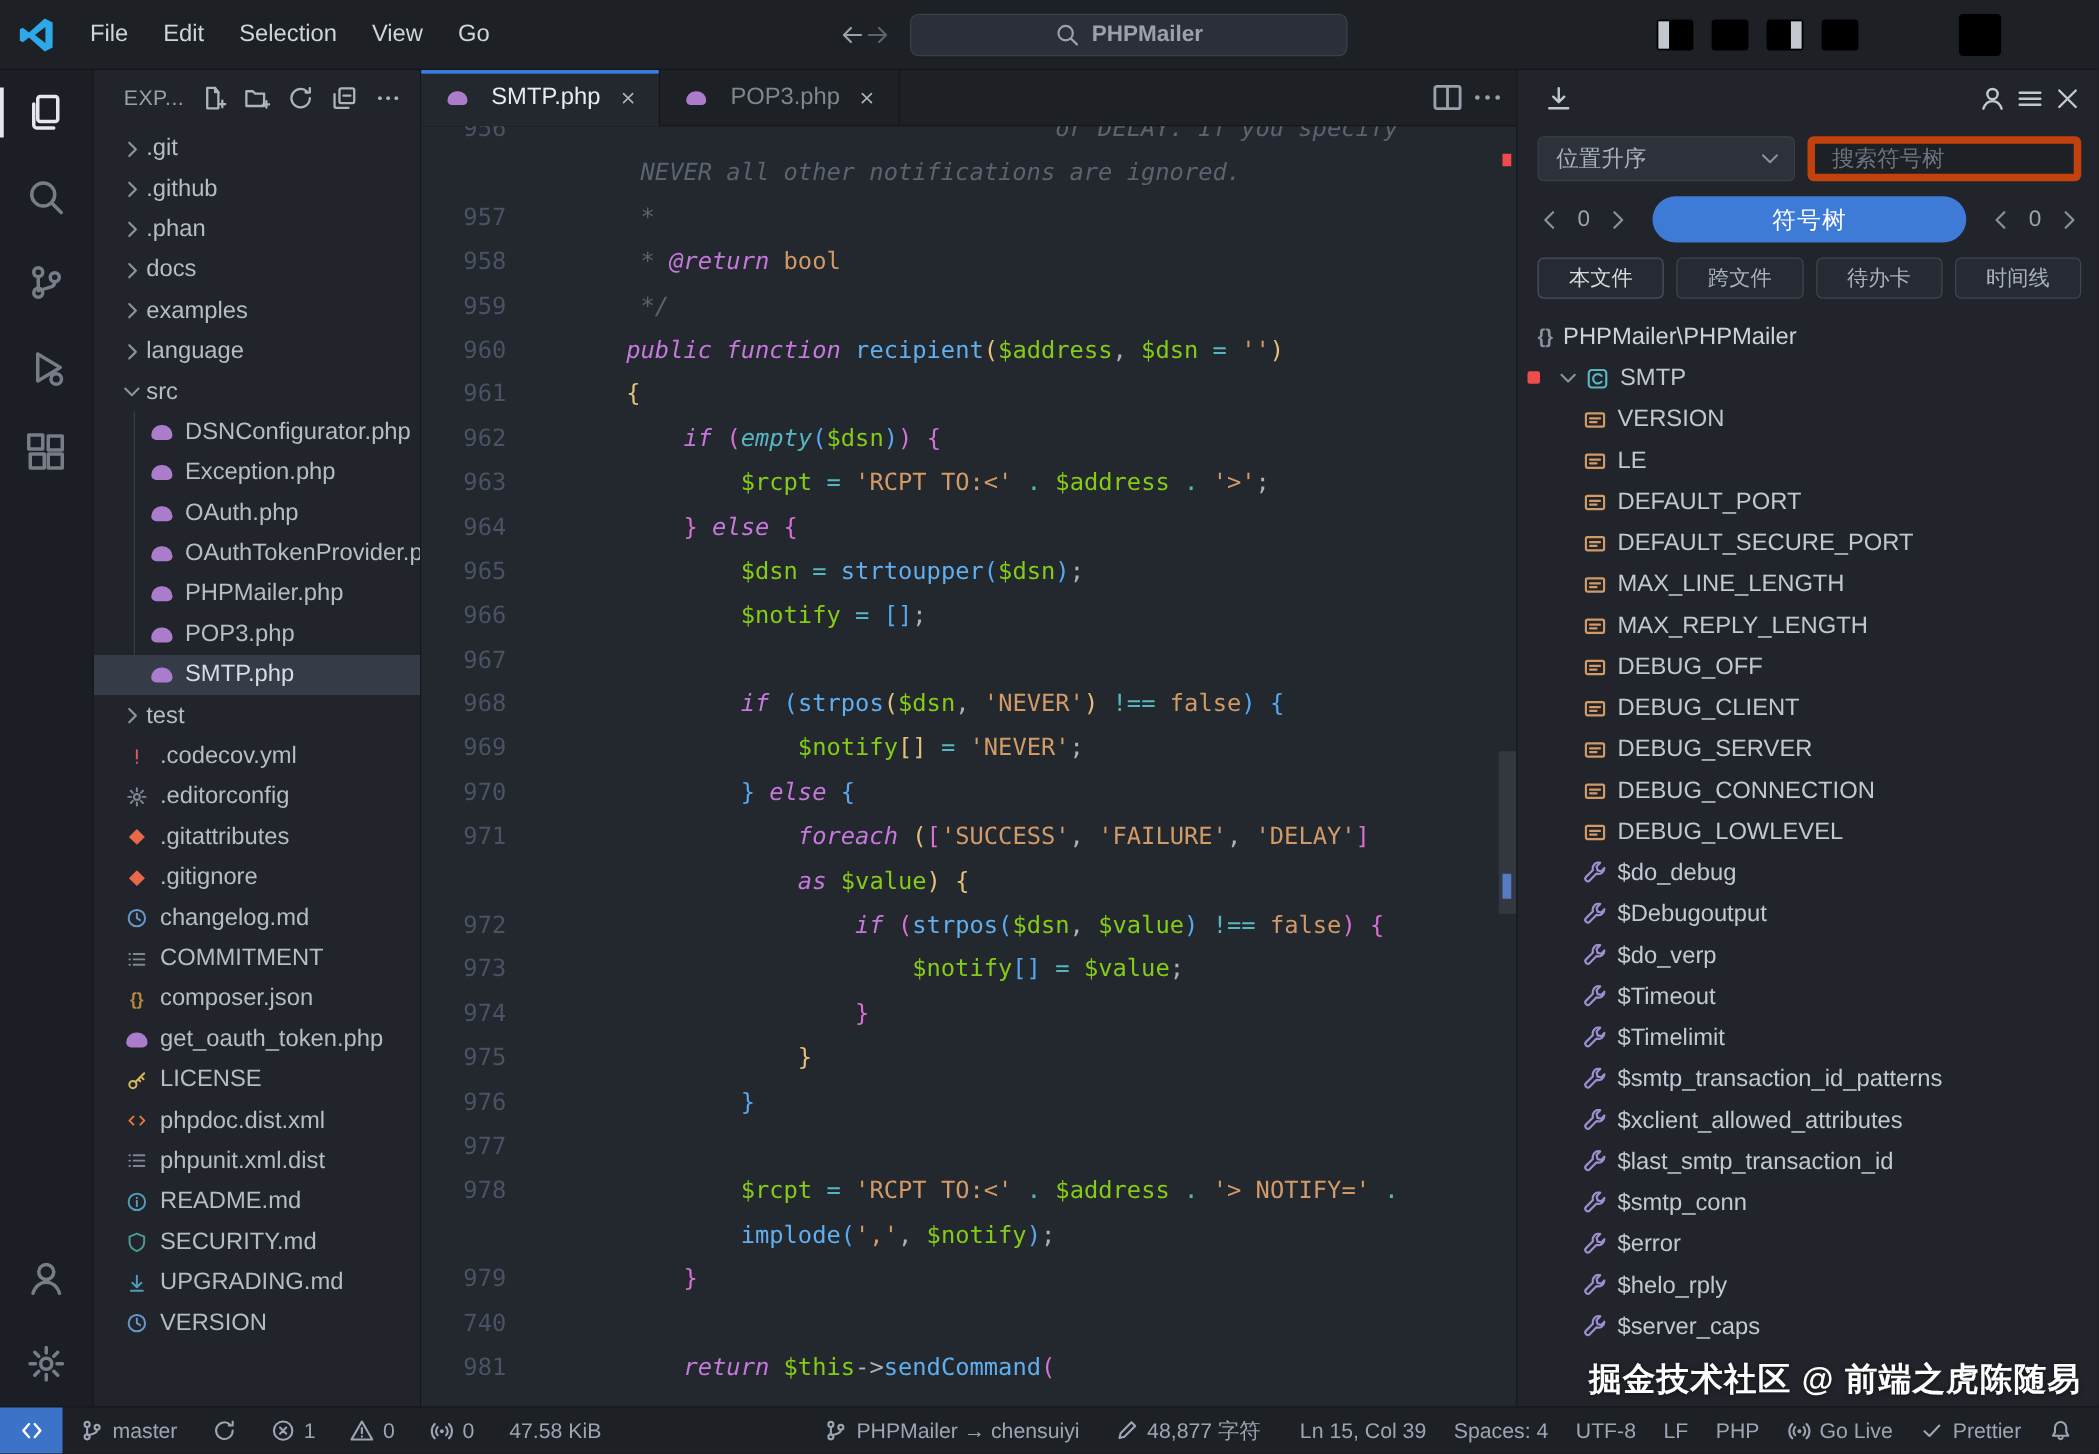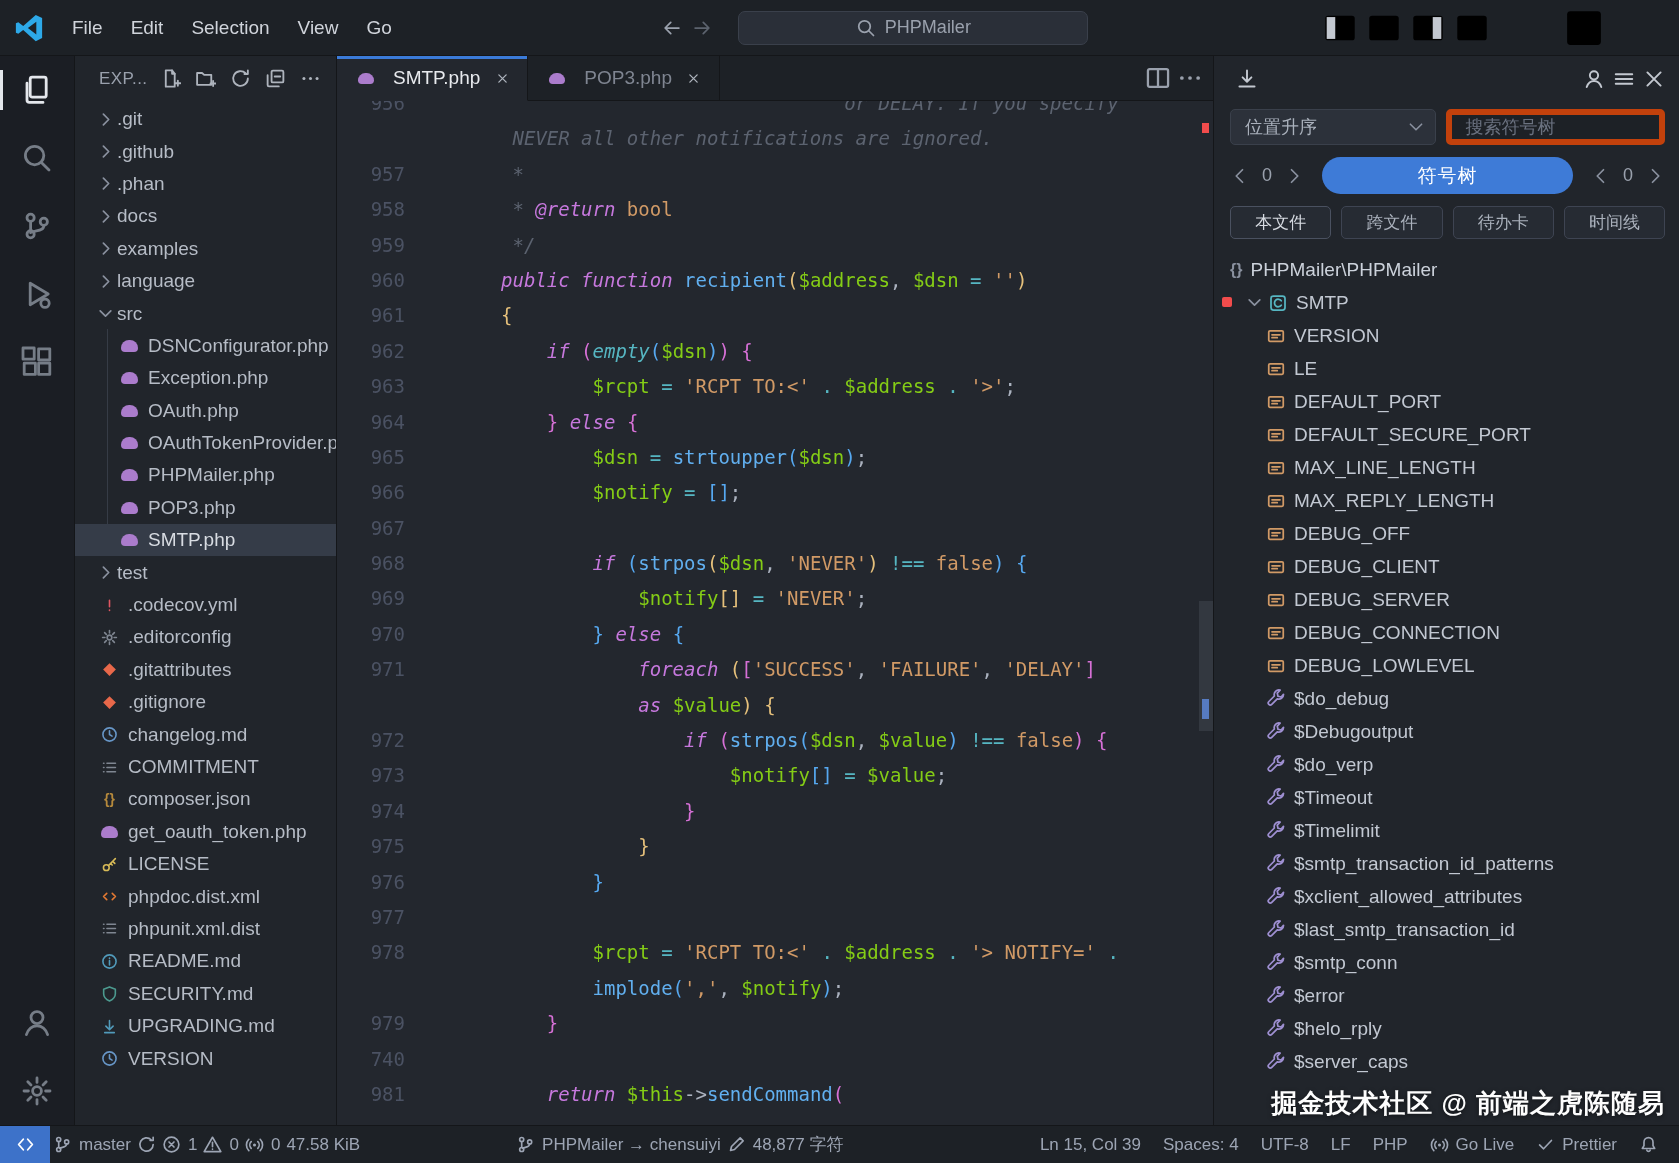--- a/index.html
+++ b/index.html
@@ -8,21 +8,21 @@
     font-family:"Liberation Sans",sans-serif;color:#abb2bf;overflow:hidden;position:relative;}
 
   
   .titlebar{height:56px;background:#1d2126;display:flex;border-bottom:1px solid #141619;flex:none;}
   .tb-left{display:flex;align-items:center;gap:4px;padding-left:14px;}
   .logo{width:30px;height:30px;display:inline-flex;margin-right:10px;}
   .logo svg{width:100%;height:100%;}
   .menus{display:flex;align-items:center;}
   .menu-item{padding:6px 14px;font-size:19px;color:#d0d4db;border-radius:6px;cursor:default;}
   .menu-more{padding:2px 10px;color:#d0d4db;}
-  .tb-center{flex:1;display:flex;align-items:center;justify-content:center;gap:10px;}
+  .tb-center{flex:1;display:flex;align-items:center;justify-content:center;font-weight:bold;}
   .nav-btn{width:30px;height:30px;display:inline-flex;align-items:center;justify-content:center;color:#9aa1ad;}
   .nav-btn.dim{color:#5c636e;}
   .search-pill{width:350px;height:34px;margin-left:16px;background:#2a2f38;border:1px solid #3a404b;border-radius:7px;
     display:flex;align-items:center;justify-content:center;gap:9px;color:#9aa1ad;font-size:18px;}
   .tb-right{display:flex;align-items:center;gap:6px;padding-right:8px;}
   .tb-ic{width:38px;height:38px;display:inline-flex;align-items:center;justify-content:center;color:#c3c8d0;}
   .win-ctl{width:54px;height:44px;display:inline-flex;align-items:center;justify-content:center;color:#d5d9df;}
   .ic{display:inline-flex;width:20px;height:20px;}
   .ic svg{width:100%;height:100%;fill:none;stroke:currentColor;stroke-width:1.4;stroke-linecap:round;stroke-linejoin:round;}
 
@@ -124,21 +124,21 @@
   .sym-class .chev svg{width:17px;height:17px;fill:none;stroke:currentColor;stroke-width:1.6;stroke-linecap:round;stroke-linejoin:round;}
   .mod-dot{position:absolute;left:8px;top:11px;width:10px;height:10px;background:#f14c4c;border-radius:2px;}
   .sym-item{padding-left:52px;}
   .sym-const .ic{color:#d19a66;}
   .sym-prop .ic{color:#9e8fd1;}
   .class-ic{color:#56b6c2;}
 
   
   .statusbar{height:38px;background:#1d2126;border-top:1px solid #141619;display:flex;align-items:center;flex:none;
     font-size:17px;color:#9da5b4;}
-  .sb-item{display:flex;align-items:center;gap:7px;padding:0 3px;white-space:nowrap;height:100%;}
+  .sb-item{display:flex;align-items:center;gap:7px;padding:0 14px;white-space:nowrap;height:100%;}
   .sb-item .ic{width:19px;height:19px;}
   .remote-box{width:50px;height:100%;background:#3d72c9;color:#fff;display:flex;align-items:center;justify-content:center;flex:none;}
   .remote-box .ic{width:21px;height:21px;}
   .sb-left{display:flex;align-items:center;height:100%;}
   .sb-center{display:flex;align-items:center;height:100%;margin-left:150px;}
   .sb-right{margin-left:auto;display:flex;align-items:center;height:100%;padding-right:10px;}
   .sb-right .sb-item{padding:0 11px;}
 
   .watermark{position:absolute;right:14px;bottom:42px;font-size:26px;font-weight:bold;color:#fdfdfd;
     text-shadow:0 1px 4px rgba(0,0,0,.55);z-index:30;letter-spacing:1px;margin-left:16px;}

